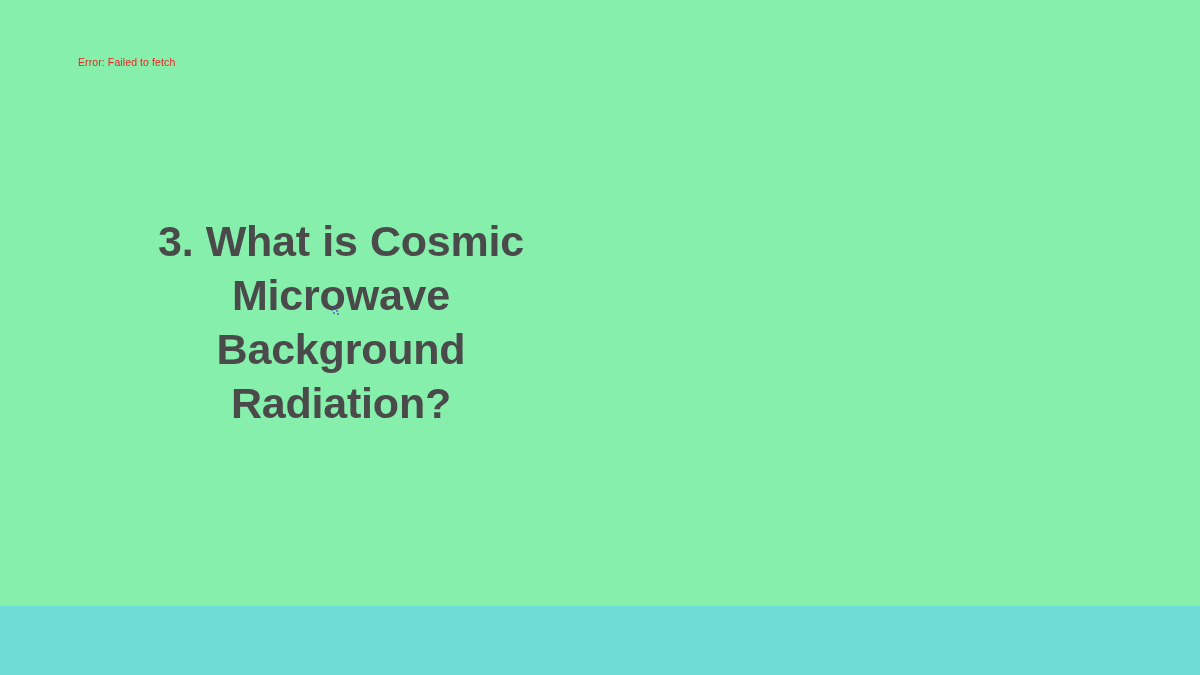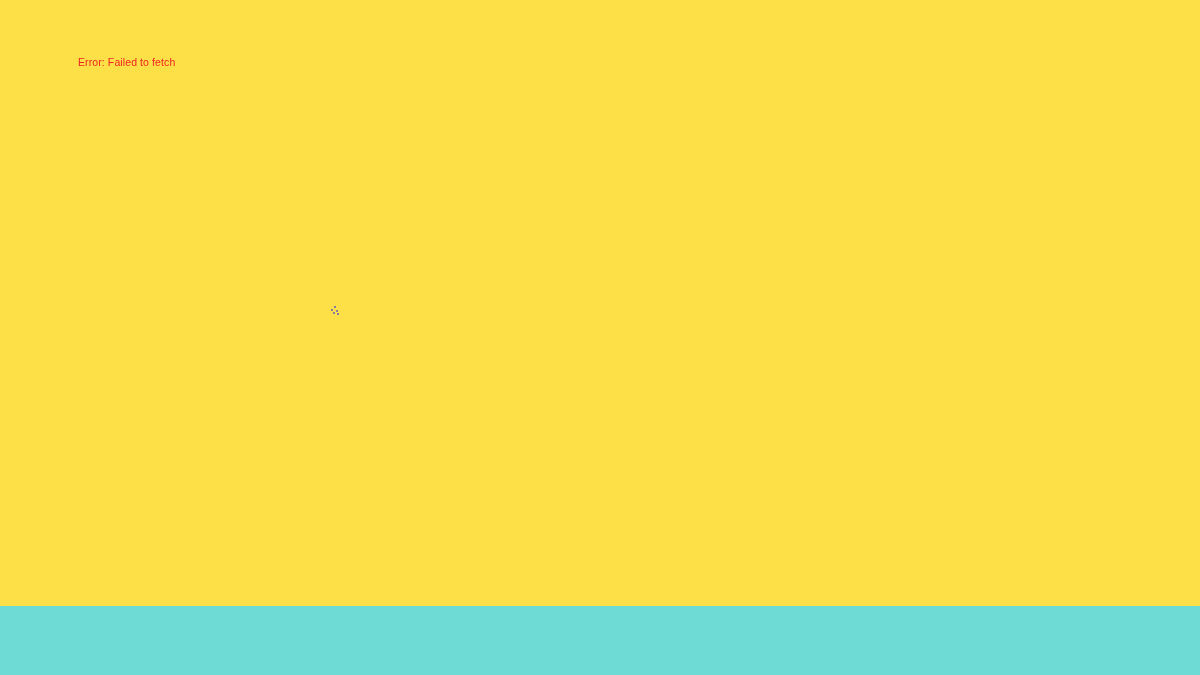--- a/index.html
+++ b/index.html
@@ -11,21 +11,21 @@
     height: 675px;
     background: #ffffff;
     font-family: "Liberation Sans", sans-serif;
     overflow: hidden;
     position: relative;
   }
 
   #slide-root {
     position: absolute;
     inset: 0;
-    background: #fde047;
+    background: #86efac;
   }
 
   
   #error-message {
     position: absolute;
     left: 78px;
     top: 55px;
     font-size: 10.5px;
     line-height: 15px;
     font-family: "Liberation Sans", sans-serif;
@@ -88,20 +88,23 @@
     background: #6fdbd5;
   }
 </style>
 </head>
 <body>
 
 <div id="slide-root">
 
   <div id="error-message">Error: Failed to fetch</div>
 
+  <div id="title-block">
+    <h1 id="slide-title">3. What is Cosmic Microwave Background Radiation?</h1>
+  </div>
 
   <div id="cursor-artifact">
     <i></i>
       <i></i>
       <i></i>
       <i></i>
       <i></i>
   </div>
 
   <div id="bottom-band"></div>

